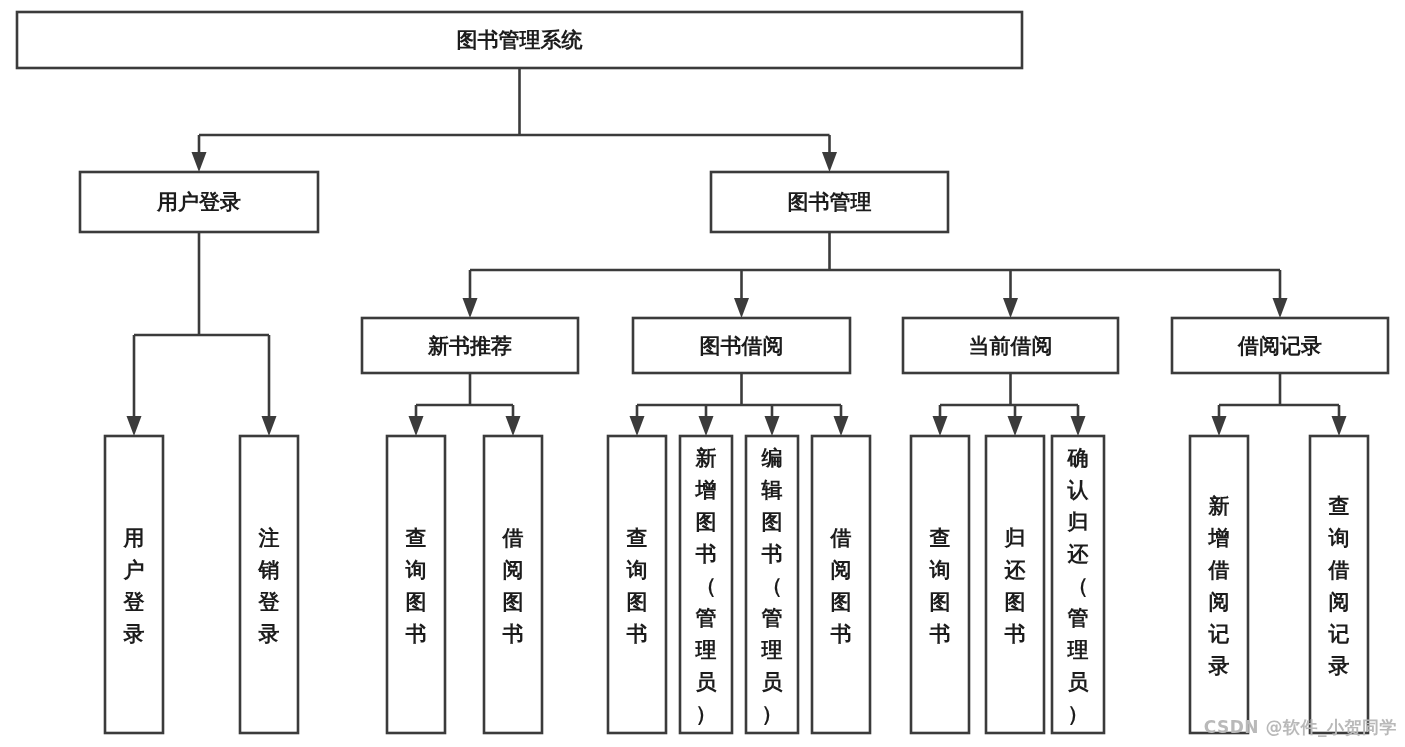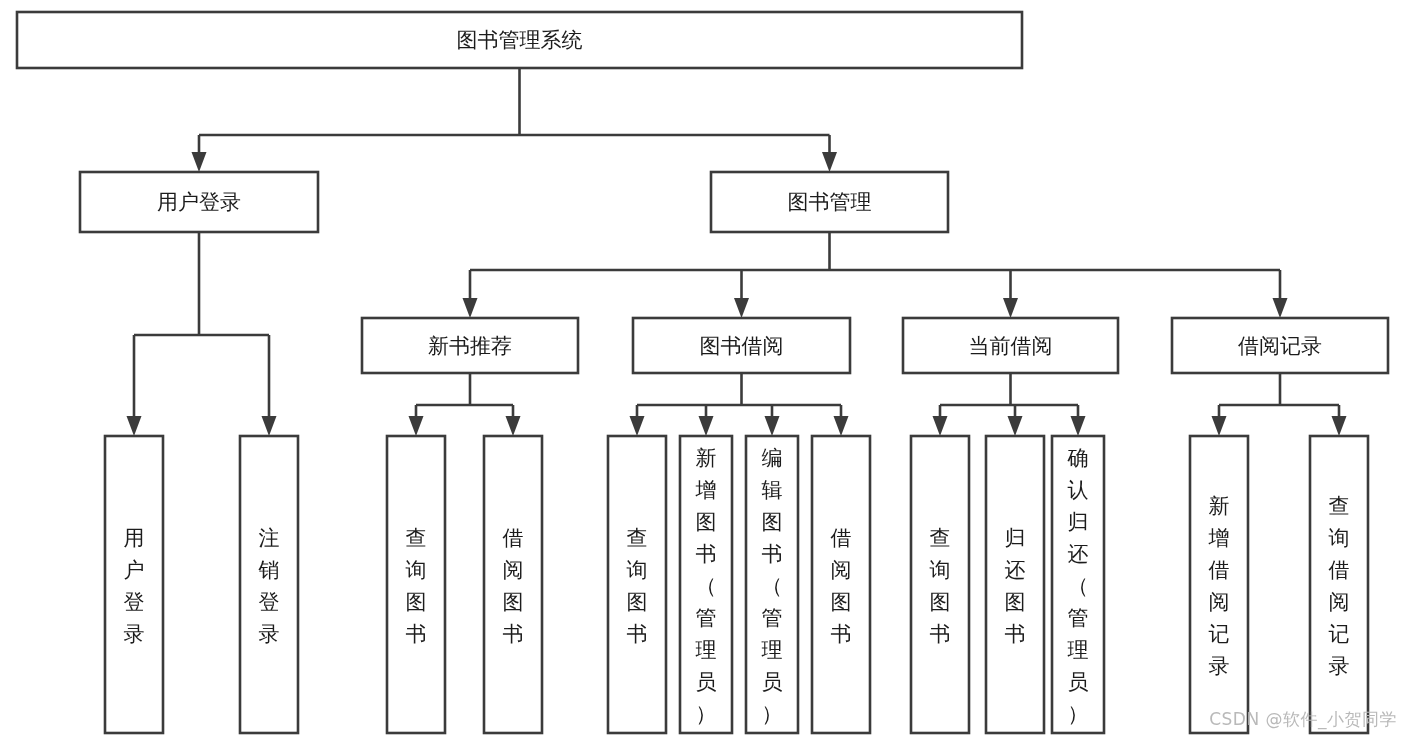--- a/index.html
+++ b/index.html
@@ -12,20 +12,21 @@
     font-family: "DejaVu Sans", "Liberation Sans", sans-serif;
     width: 1405px;
     height: 747px;
     overflow: hidden;
   }
   #diagram-root {
     position: relative;
     width: 1405px;
     height: 747px;
     background: #ffffff;
+    font-weight: bold;
   }
   svg#tree-svg {
     position: absolute;
     top: 0;
     left: 0;
     width: 1405px;
     height: 747px;
     display: block;
   }
   .node-rect {
@@ -52,21 +53,21 @@
   }
   .node-label-v {
     fill: #1c1c1c;
     font-family: "DejaVu Sans", "Liberation Sans", sans-serif;
     font-size: 21px;
     text-anchor: middle;
   }
   .watermark {
     position: absolute;
     right: 8px;
-    bottom: 16px;
+    bottom: 8px;
     color: #b9b9b9;
     font-size: 17px;
     font-family: "DejaVu Sans", "Liberation Sans", sans-serif;
     letter-spacing: 0.5px;
     white-space: nowrap;
     user-select: none;
   }
 </style>
 </head>
 <body>

